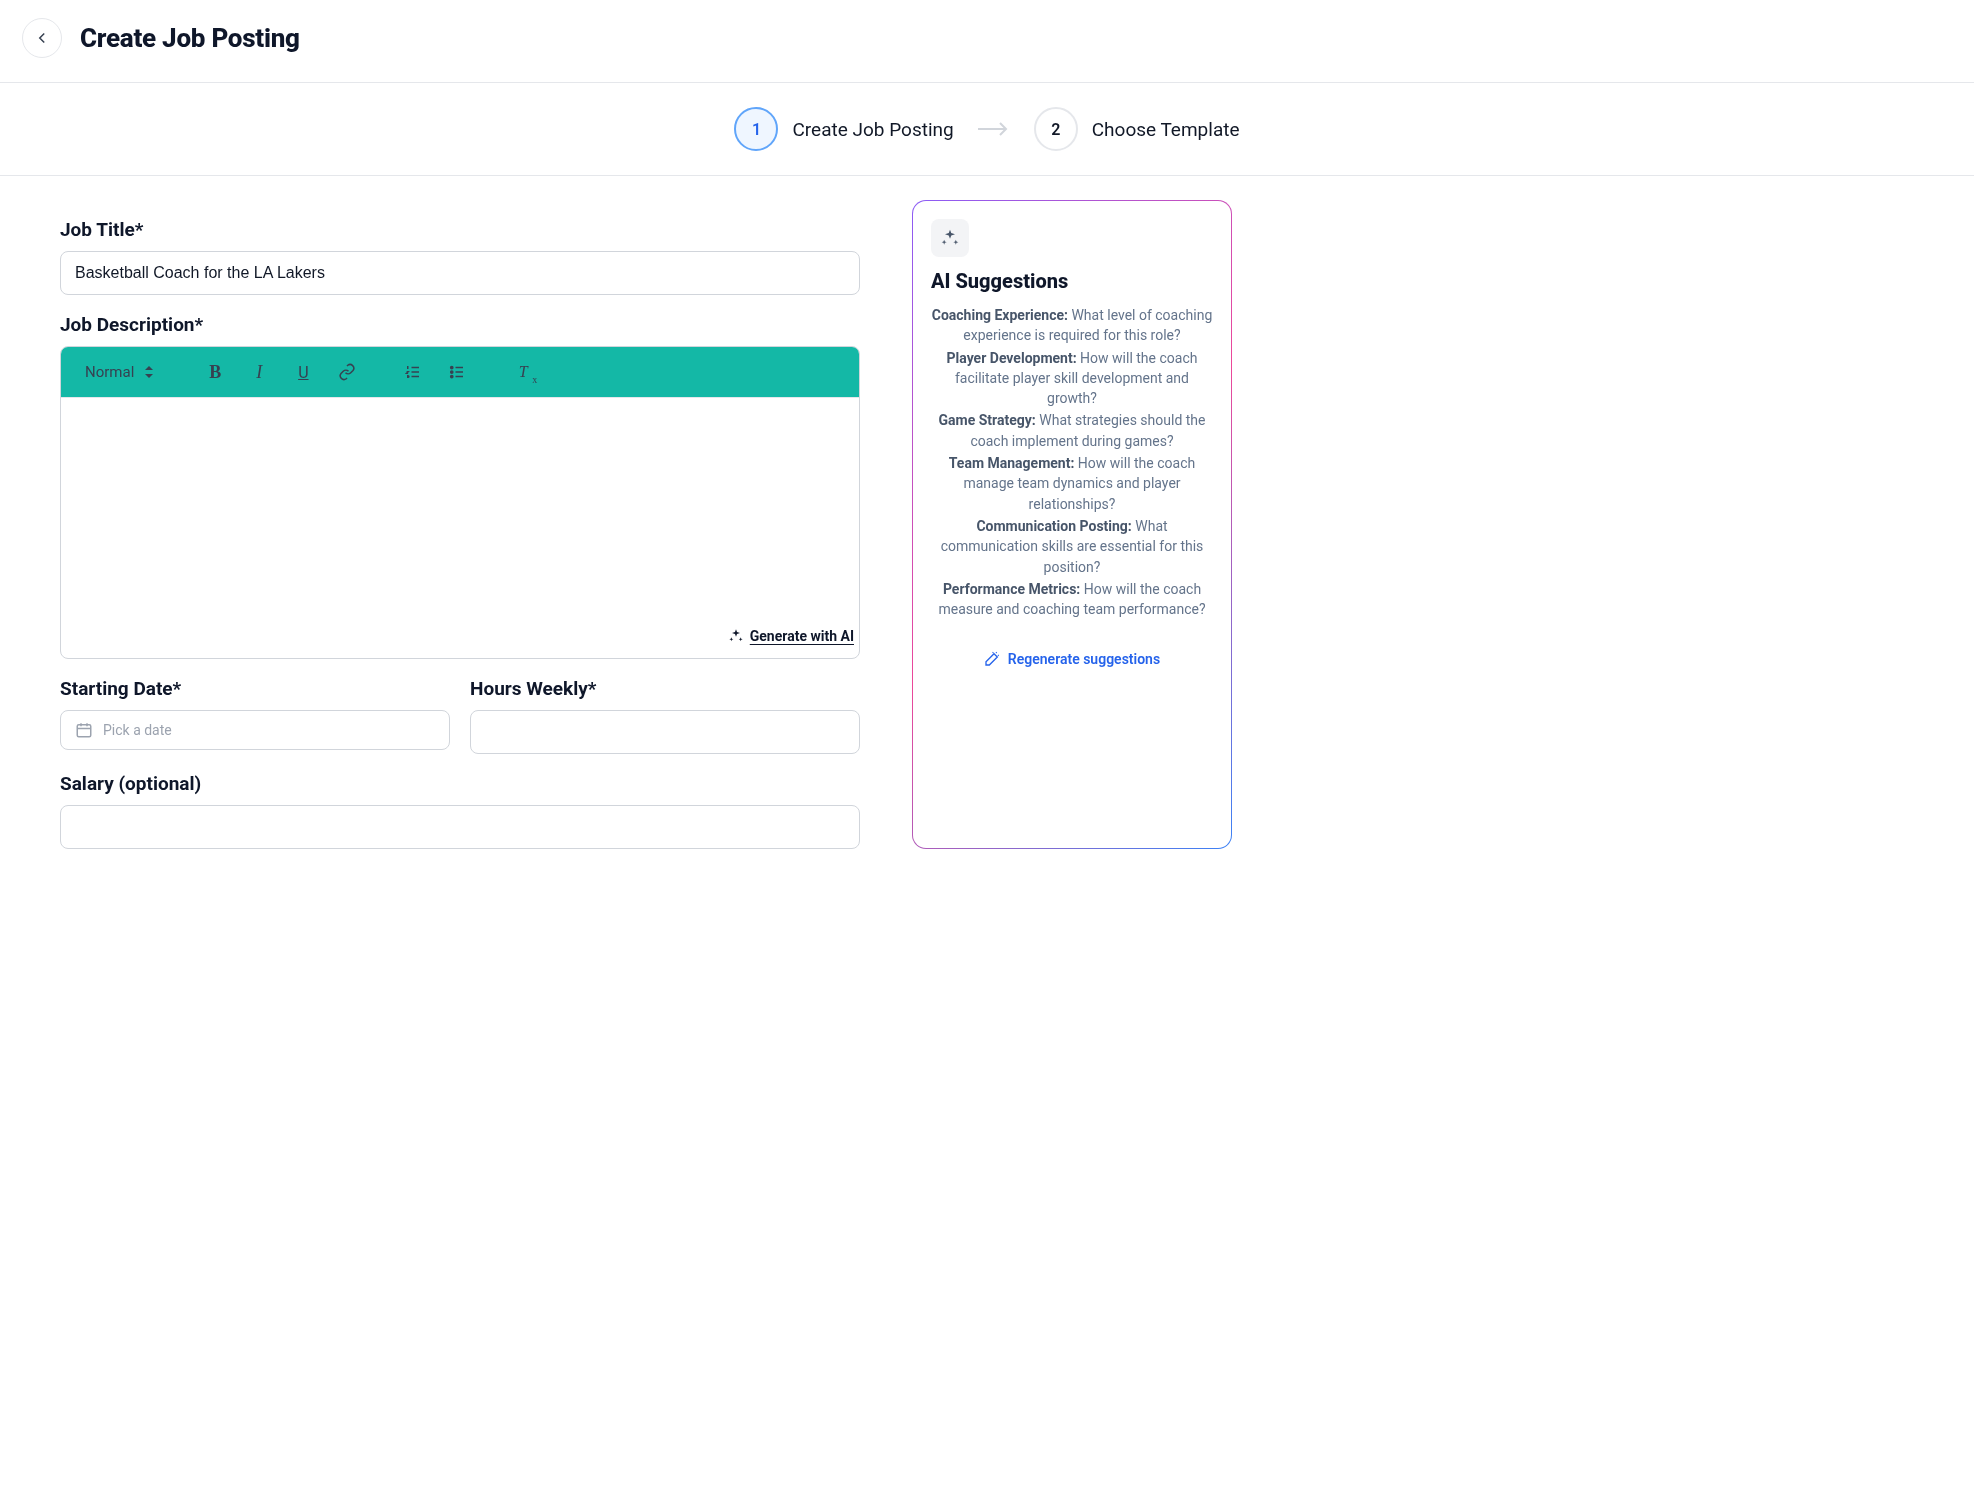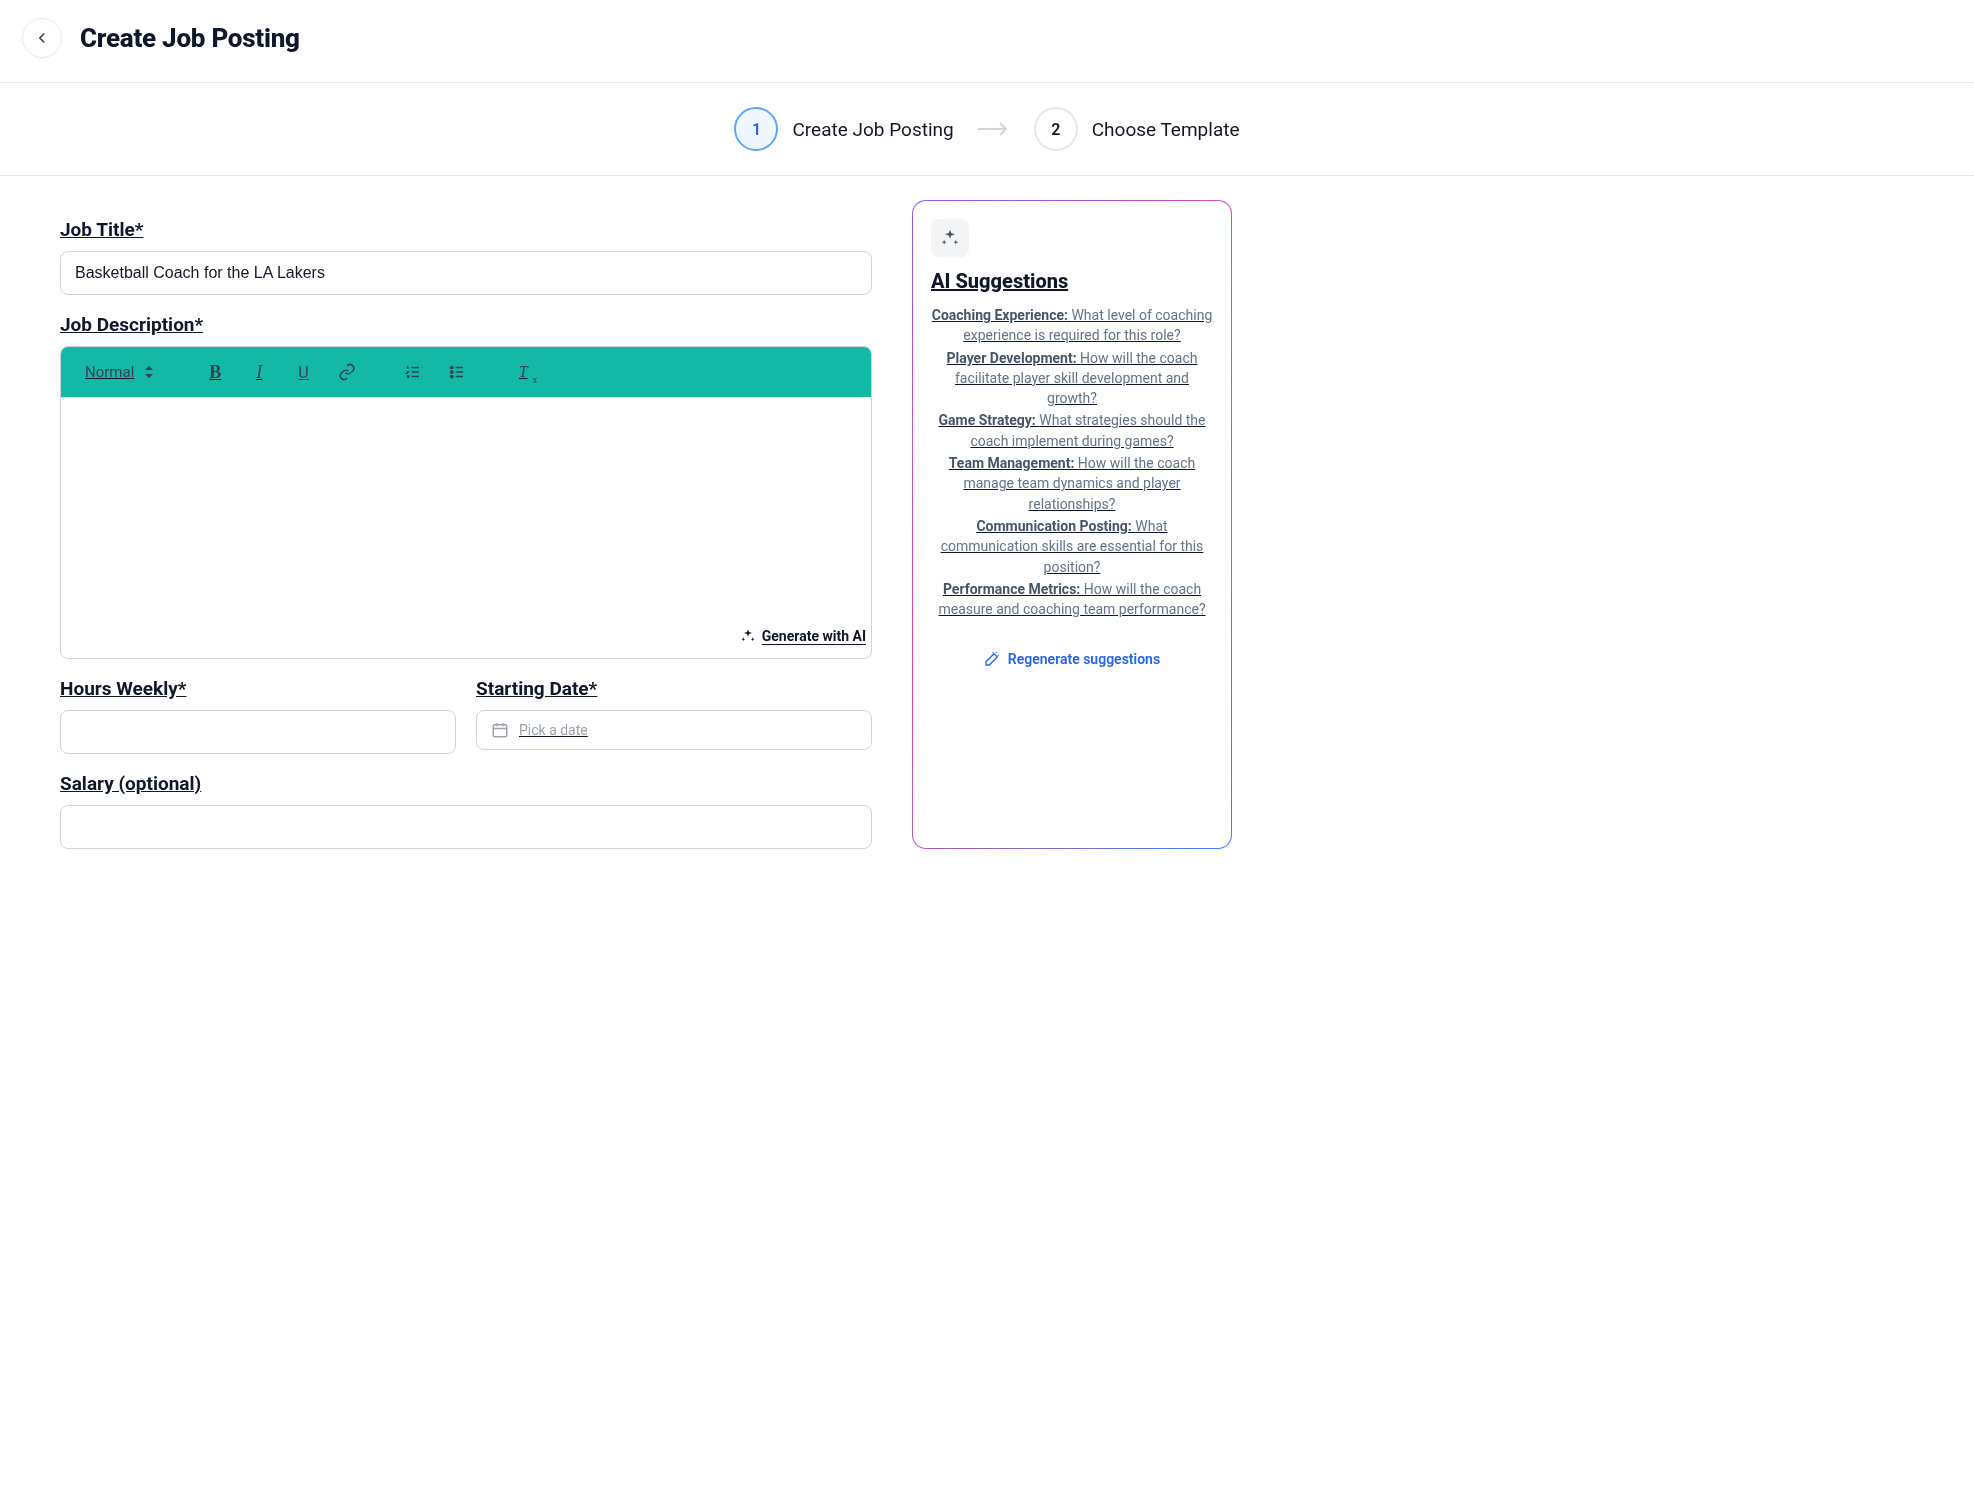--- a/index.html
+++ b/index.html
@@ -75,24 +75,23 @@
     font-size: 19px;
     color: #111827;
   }
   .step-arrow { color: #d1d5db; display: inline-flex; align-items: center; }
   .step-arrow svg { width: 36px; height: 20px; stroke: #d1d5db; }
 
   
   .content {
     display: grid;
     grid-template-columns: 1fr 320px;
-    gap: 40px;
+    gap: 52px;
     padding: 24px 28px 40px 60px;
     max-width: 1260px;
-    text-decoration: underline;
   }
 
   .form-label {
     font-size: 19px;
     font-weight: 700;
     margin: 18px 0 10px 0;
   }
 
   .text-input {
     width: 100%;
@@ -316,32 +315,32 @@
           <svg width="16" height="16" viewBox="0 0 24 24" fill="#0f172a">
             <path d="M12 2l1.5 4L18 7.5l-4.5 1.5L12 13l-1.5-4L6 7.5 10.5 6 12 2zM19 14l.8 2.2L22 17l-2.2.8L19 20l-.8-2.2L16 17l2.2-.8L19 14zM5 14l.8 2.2L8 17l-2.2.8L5 20l-.8-2.2L2 17l2.2-.8L5 14z"></path>
           </svg>
           <span class="underline">Generate with AI</span>
         </span>
       </div>
     </div>
 
     <div class="row-two">
       <div>
-        <div class="form-label">Hours Weekly*</div>
-        <input class="plain-input" type="text" value="" style="">
-      </div>
-      <div>
         <div class="form-label">Starting Date*</div>
         <div class="date-input">
           <svg width="18" height="18" viewBox="0 0 24 24" fill="none" stroke="#9ca3af" stroke-width="2">
             <rect x="3" y="5" width="18" height="16" rx="2"></rect>
             <path d="M8 3v4M16 3v4M3 10h18"></path>
           </svg>
           <span>Pick a date</span>
         </div>
+      </div>
+      <div>
+        <div class="form-label">Hours Weekly*</div>
+        <input class="plain-input" type="text" value="" style="">
       </div>
     </div>
 
     <div class="form-label">Salary (optional)</div>
     <input class="plain-input" type="text" value="" style="">
 
   </div>
 
   <aside class="panel">
     <div class="panel-icon">

